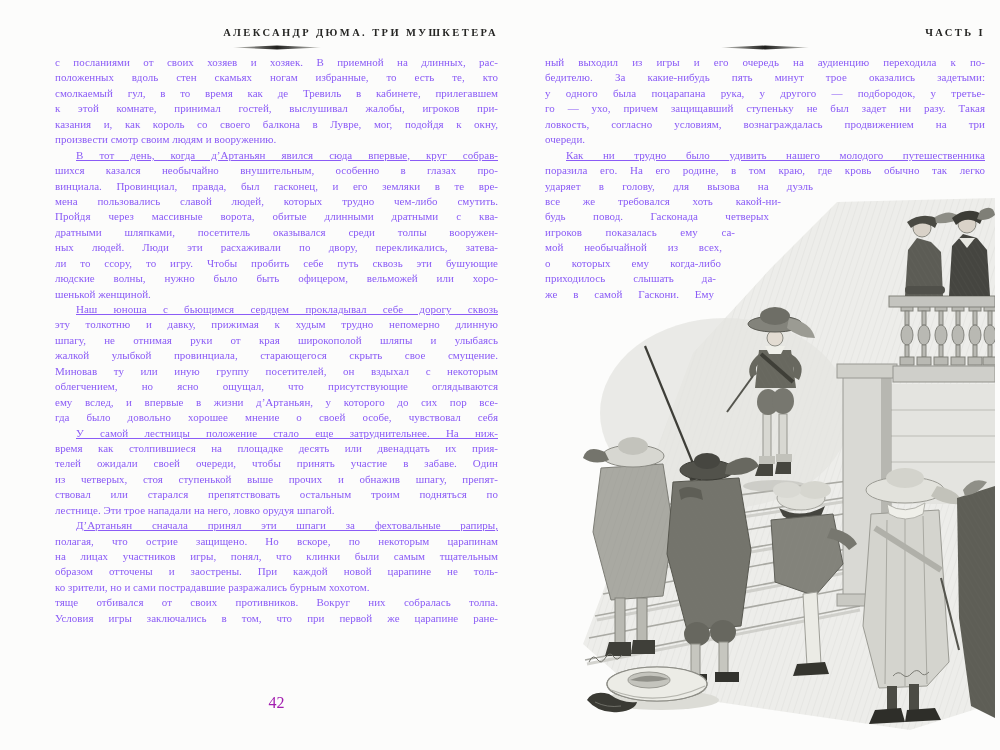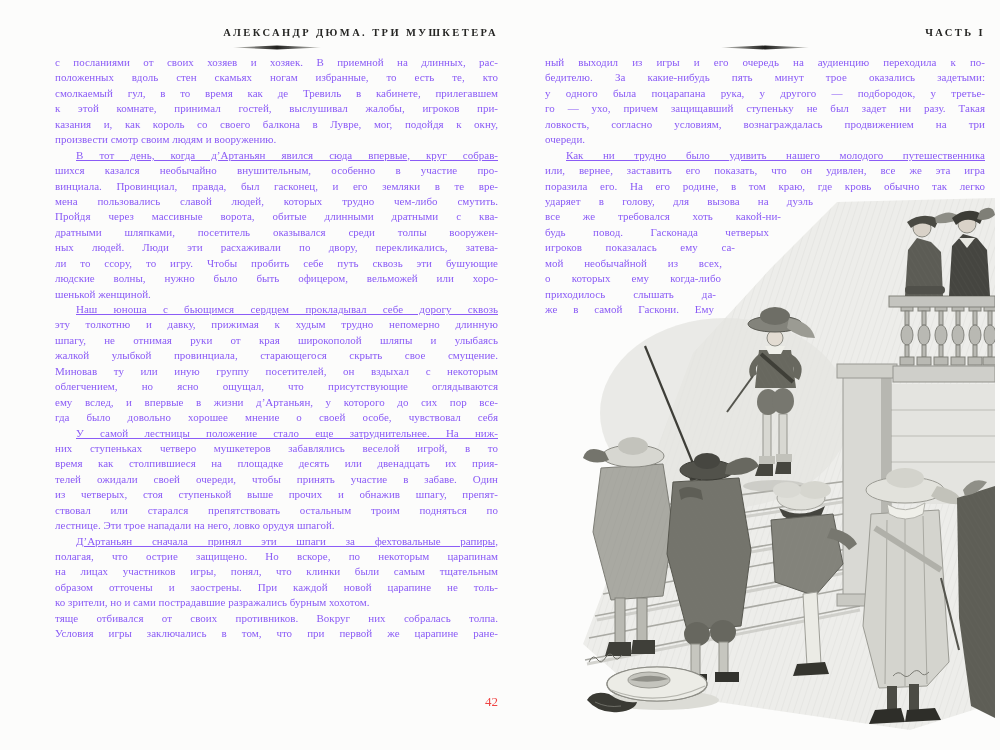--- a/index.html
+++ b/index.html
@@ -22,22 +22,22 @@
   .ln{
     font-size:11px;line-height:15.45px;height:15.45px;
     color:#8b5cf6;
     text-align:justify;text-align-last:justify;
   }
   .ln.last{text-align-last:left;}
   .ln.ind{text-indent:21px;text-decoration:underline;}
   .n0{width:268px}.n1{width:236px}.n2{width:224px}.n3{width:190px}
   .n4{width:177px}.n5{width:176px}.n6{width:171px}.n7{width:169px}
   .pagenum{
-    position:absolute;top:694px;left:0;right:0;text-align:right;
-    font-size:13px;color:#ef4444;
+    position:absolute;top:694px;left:0;right:0;text-align:center;
+    font-size:16px;color:#a21caf;
   }
   .illus{position:absolute;top:198px;left:30px;}
 </style>
 </head>
 <body>
 
 <div class="page" id="leftpage">
   <div class="rhead">АЛЕКСАНДР ДЮМА. ТРИ МУШКЕТЕРА</div>
   <svg class="rule" width="88" height="5" viewBox="0 0 88 5" aria-hidden="true">
     <defs>
@@ -54,21 +54,21 @@
     <div>
       <div class="ln">с посланиями от своих хозяев и хозяек. В приемной на длинных, рас-</div>
       <div class="ln">положенных вдоль стен скамьях ногам избранные, то есть те, кто</div>
       <div class="ln">смолкаемый гул, в то время как де Тревиль в кабинете, прилегавшем</div>
       <div class="ln">к этой комнате, принимал гостей, выслушивал жалобы, игроков при-</div>
       <div class="ln">казания и, как король со своего балкона в Лувре, мог, подойдя к окну,</div>
       <div class="ln last">произвести смотр своим людям и вооружению.</div>
     </div>
     <div>
       <div class="ln ind">В тот день, когда д’Артаньян явился сюда впервые, круг собрав-</div>
-      <div class="ln">шихся казался необычайно внушительным, особенно в участие про-</div>
+      <div class="ln">шихся казался необычайно внушительным, особенно в глазах про-</div>
       <div class="ln">винциала. Провинциал, правда, был гасконец, и его земляки в те вре-</div>
       <div class="ln">мена пользовались славой людей, которых трудно чем-либо смутить.</div>
       <div class="ln">Пройдя через массивные ворота, обитые длинными дратными с ква-</div>
       <div class="ln">дратными шляпками, посетитель оказывался среди толпы вооружен-</div>
       <div class="ln">ных людей. Люди эти расхаживали по двору, перекликались, затева-</div>
       <div class="ln">ли то ссору, то игру. Чтобы пробить себе путь сквозь эти бушующие</div>
       <div class="ln">людские волны, нужно было быть офицером, вельможей или хоро-</div>
       <div class="ln last">шенькой женщиной.</div>
     </div>
     <div>
@@ -76,21 +76,20 @@
       <div class="ln">эту толкотню и давку, прижимая к худым трудно непомерно длинную</div>
       <div class="ln">шпагу, не отнимая руки от края широкополой шляпы и улыбаясь</div>
       <div class="ln">жалкой улыбкой провинциала, старающегося скрыть свое смущение.</div>
       <div class="ln">Миновав ту или иную группу посетителей, он вздыхал с некоторым</div>
       <div class="ln">облегчением, но ясно ощущал, что присутствующие оглядываются</div>
       <div class="ln">ему вслед, и впервые в жизни д’Артаньян, у которого до сих пор все-</div>
       <div class="ln">гда было довольно хорошее мнение о своей особе, чувствовал себя</div>
     </div>
     <div>
       <div class="ln ind">У самой лестницы положение стало еще затруднительнее. На ниж-</div>
-      <div class="ln">них ступеньках четверо мушкетеров забавлялись веселой игрой, в то</div>
       <div class="ln">время как столпившиеся на площадке десять или двенадцать их прия-</div>
       <div class="ln">телей ожидали своей очереди, чтобы принять участие в забаве. Один</div>
       <div class="ln">из четверых, стоя ступенькой выше прочих и обнажив шпагу, препят-</div>
       <div class="ln">ствовал или старался препятствовать остальным троим подняться по</div>
       <div class="ln last">лестнице. Эти трое нападали на него, ловко орудуя шпагой.</div>
     </div>
     <div>
       <div class="ln ind">Д’Артаньян сначала принял эти шпаги за фехтовальные рапиры,</div>
       <div class="ln">полагая, что острие защищено. Но вскоре, по некоторым царапинам</div>
       <div class="ln">на лицах участников игры, понял, что клинки были самым тщательным</div>
@@ -123,21 +122,20 @@
     <div>
       <div class="ln">ный выходил из игры и его очередь на аудиенцию переходила к по-</div>
       <div class="ln">бедителю. За какие-нибудь пять минут трое оказались задетыми:</div>
       <div class="ln">у одного была поцарапана рука, у другого — подбородок, у третье-</div>
       <div class="ln">го — ухо, причем защищавший ступеньку не был задет ни разу. Такая</div>
       <div class="ln">ловкость, согласно условиям, вознаграждалась продвижением на три</div>
       <div class="ln last">очереди.</div>
     </div>
     <div>
       <div class="ln ind">Как ни трудно было удивить нашего молодого путешественника</div>
-      <div class="ln">или, вернее, заставить его показать, что он удивлен, все же эта игра</div>
       <div class="ln">поразила его. На его родине, в том краю, где кровь обычно так легко</div>
       <div class="ln n0">ударяет в голову, для вызова на дуэль</div>
       <div class="ln n1">все же требовался хоть какой-ни-</div>
       <div class="ln n2">будь повод. Гасконада четверых</div>
       <div class="ln n3">игроков показалась ему са-</div>
       <div class="ln n4">мой необычайной из всех,</div>
       <div class="ln n5">о которых ему когда-либо</div>
       <div class="ln n6">приходилось слышать да-</div>
       <div class="ln n7">же в самой Гаскони. Ему</div>
     </div>

